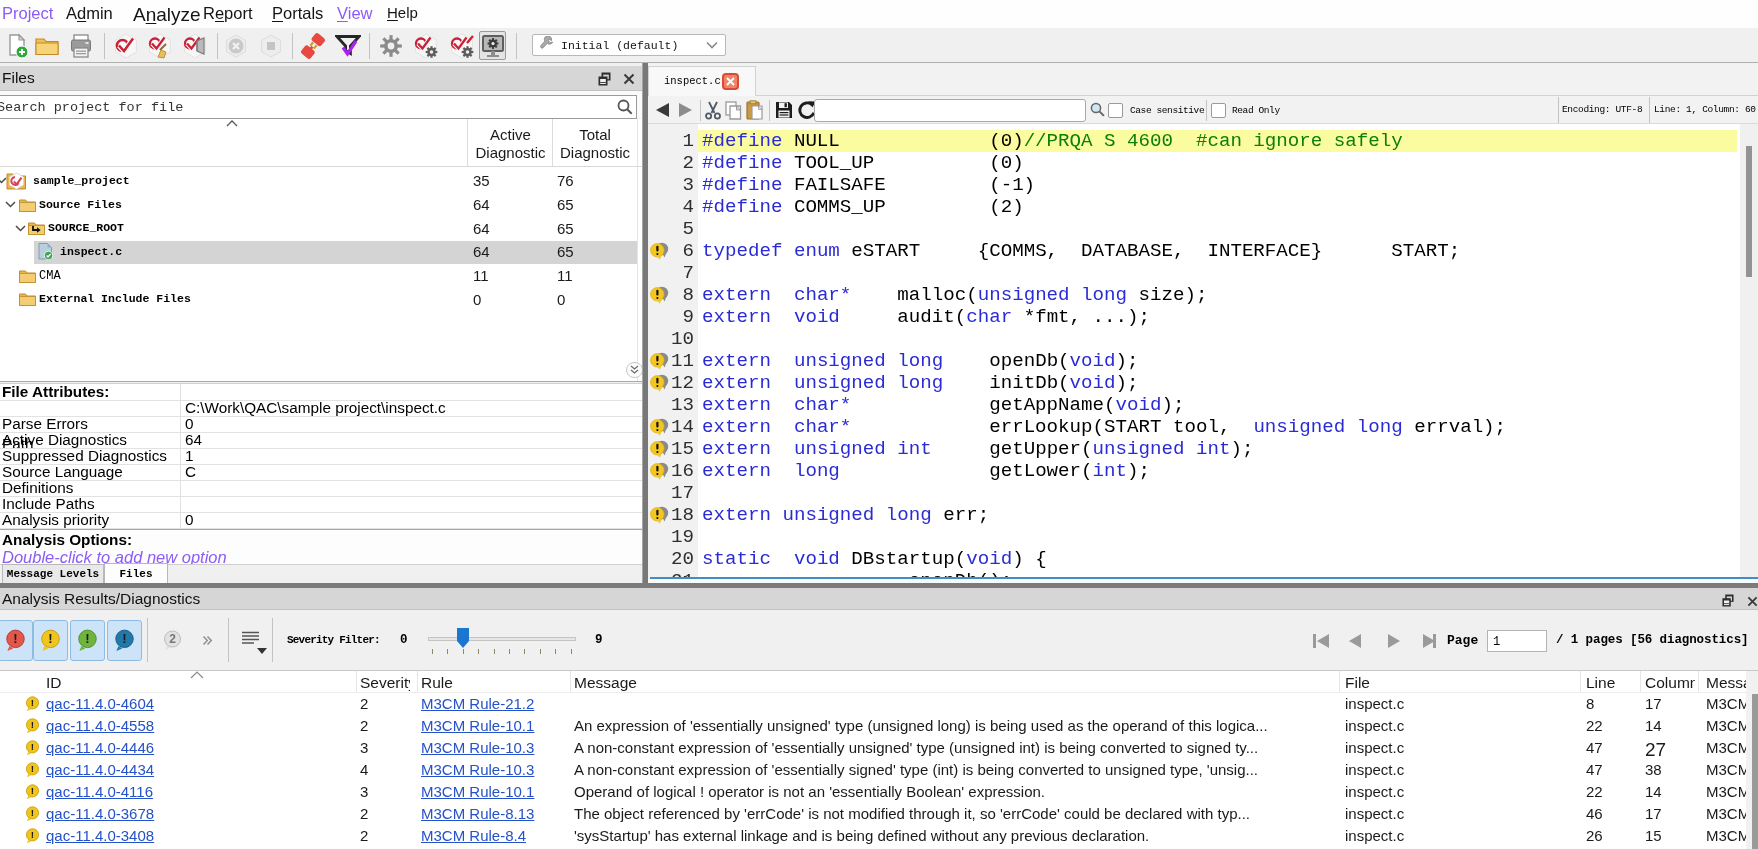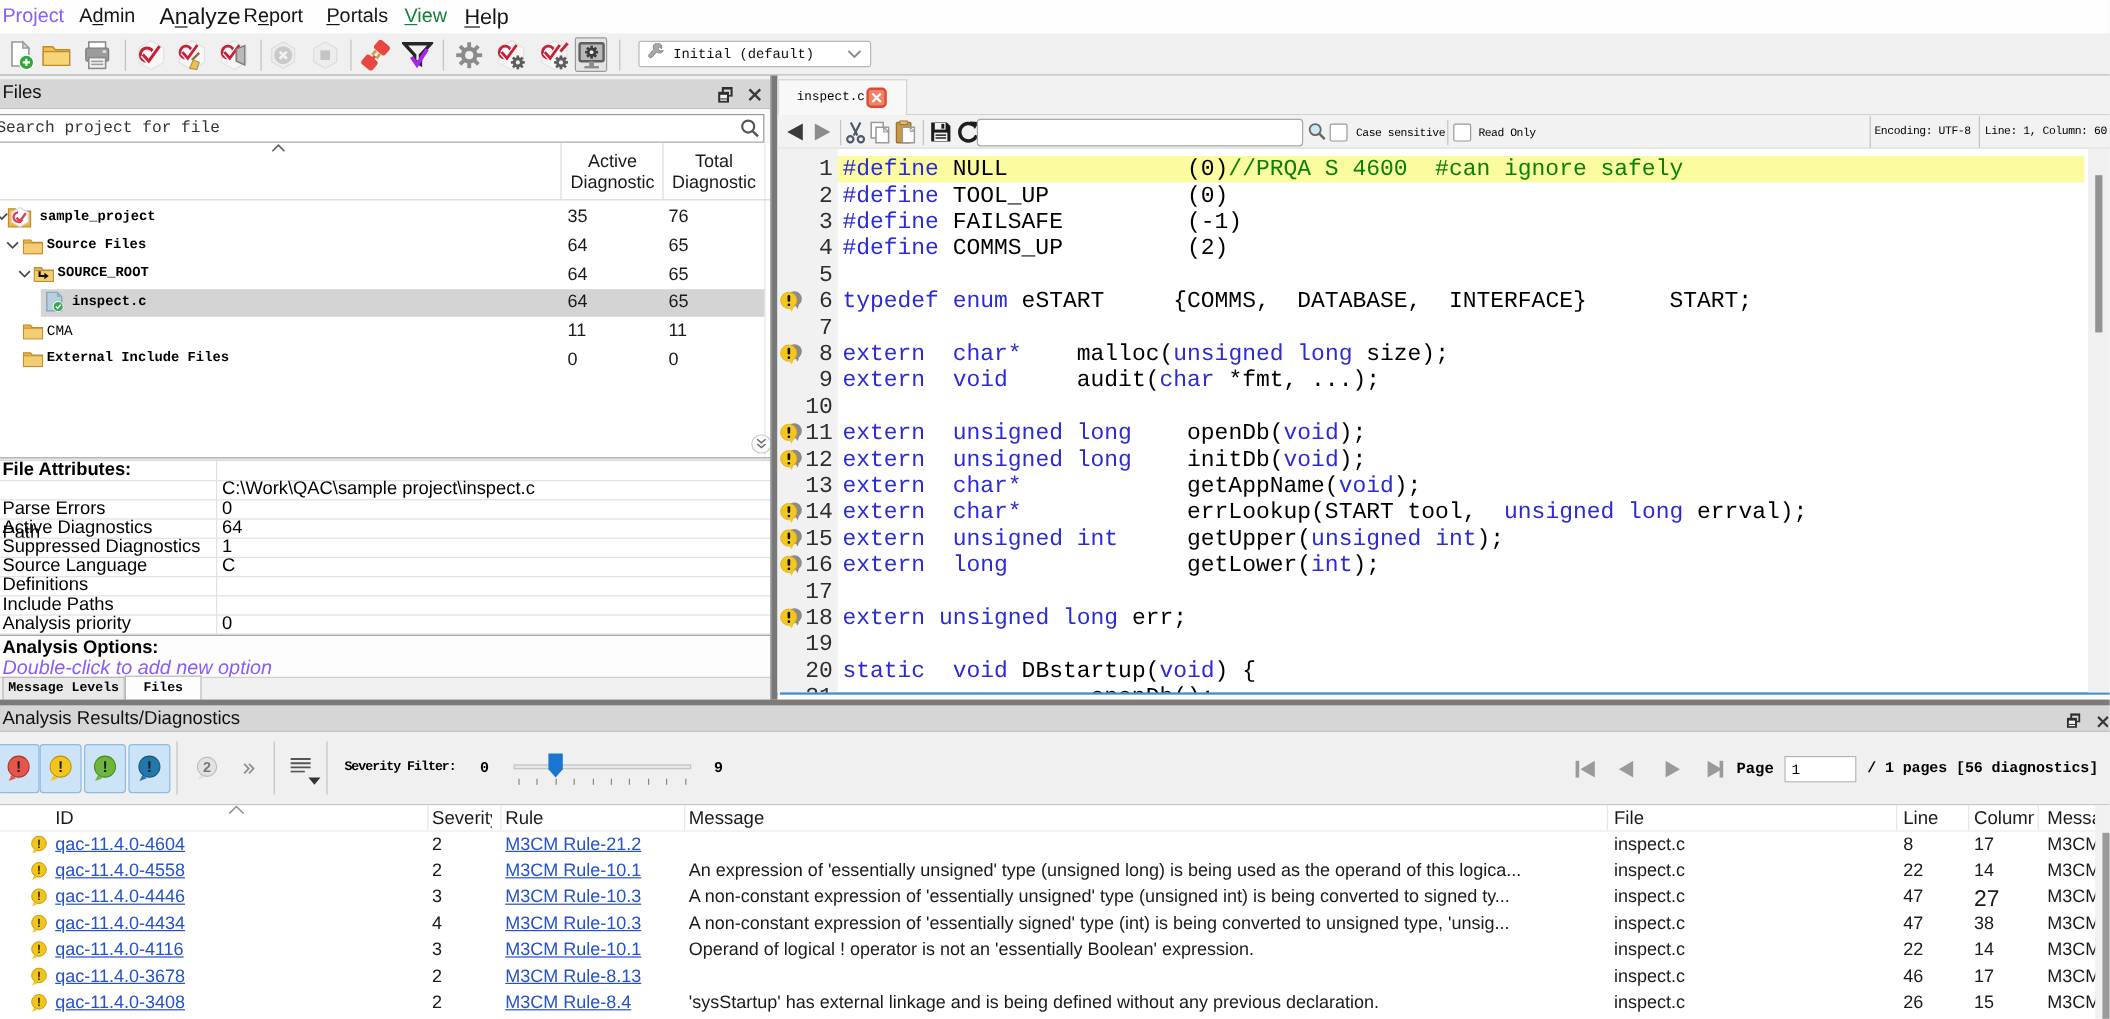--- a/index.html
+++ b/index.html
@@ -10,22 +10,22 @@
 </style></head>
 <body>
 <div class="abs" style="left:0;top:0;width:1758px;height:849px;background:#f0f0f0;">
 
 <div class="abs" style="left:0;top:0;width:1758px;height:28px;background:#fefefe;"></div>
 <div class="abs" style="left:2px;top:4px;font-size:16.5px;color:#8b5cf6;">Pro<u class="mn">j</u>ect</div>
 <div class="abs" style="left:66px;top:4px;font-size:16.5px;color:#141414;">A<u class="mn">d</u>min</div>
 <div class="abs" style="left:133px;top:4px;font-size:19px;color:#141414;">A<u class="mn">n</u>alyze</div>
 <div class="abs" style="left:203px;top:4px;font-size:16.5px;color:#141414;">R<u class="mn">e</u>port</div>
 <div class="abs" style="left:272px;top:4px;font-size:16.5px;color:#141414;"><u class="mn">P</u>ortals</div>
-<div class="abs" style="left:337px;top:4px;font-size:16.5px;color:#15803d;"><u class="mn">V</u>iew</div>
-<div class="abs" style="left:387px;top:4px;font-size:18px;color:#141414;"><u class="mn">H</u>elp</div>
+<div class="abs" style="left:337px;top:4px;font-size:16.5px;color:#8b5cf6;"><u class="mn">V</u>iew</div>
+<div class="abs" style="left:387px;top:4px;font-size:15px;color:#141414;"><u class="mn">H</u>elp</div>
 <div class="abs" style="left:0;top:28px;width:1758px;height:35px;background:#f0f0f0;border-bottom:1px solid #b0b0b0;"></div>
 <div class="abs" style="left:104px;top:33px;width:1px;height:26px;background:#c3c3c3;"></div>
 <div class="abs" style="left:217px;top:33px;width:1px;height:26px;background:#c3c3c3;"></div>
 <div class="abs" style="left:292px;top:33px;width:1px;height:26px;background:#c3c3c3;"></div>
 <div class="abs" style="left:369px;top:33px;width:1px;height:26px;background:#c3c3c3;"></div>
 <div class="abs" style="left:516px;top:33px;width:1px;height:26px;background:#c3c3c3;"></div>
 <svg class="abs" style="left:4px;top:33px;" width="26" height="26" viewBox="0 0 26 26">
       <path d="M6,2 h9 l5,5 v15 h-14 z" fill="#fff" stroke="#9a9a9a" stroke-width="1.4"></path>
       <path d="M15,2 l5,5 h-5 z" fill="#dcdcdc" stroke="#9a9a9a" stroke-width="1.2"></path>
       <circle cx="18" cy="19" r="6" fill="#2fa838" stroke="#fff" stroke-width="1"></circle>
@@ -649,20 +649,21 @@
 <div class="abs" style="left:1645px;top:783px;font-size:15px;color:#1a1a1a;">14</div>
 <div class="abs" style="left:1706px;top:783px;width:40px;height:18px;overflow:hidden;font-size:15px;color:#1a1a1a;">M3CM</div>
 <svg class="abs" style="left:24px;top:806px;" width="17" height="16" viewBox="0 0 21 21">
       <circle cx="10.5" cy="9" r="8" fill="#f2c51d" stroke="#bf9709" stroke-width="1"></circle>
       <path d="M5,15.5 l-2,4.5 5.5,-2.2 z" fill="#f2c51d"></path>
       <text x="10.5" y="13.5" font-family="Liberation Sans" font-size="13" font-weight="bold" fill="#1d1d1d" text-anchor="middle">!</text>
     </svg>
 <div class="abs" style="left:46px;top:805px;font-size:15px;color:#2551c9;text-decoration:underline;">qac-11.4.0-3678</div>
 <div class="abs" style="left:360px;top:805px;font-size:15px;color:#1a1a1a;">2</div>
 <div class="abs" style="left:421px;top:805px;font-size:15px;color:#2551c9;text-decoration:underline;">M3CM Rule-8.13</div>
+<div class="abs" style="left:574px;top:805px;width:760px;height:18px;overflow:hidden;font-size:15px;color:#1a1a1a;white-space:nowrap;">The object referenced by 'errCode' is not modified through it, so 'errCode' could be declared with typ...</div>
 <div class="abs" style="left:1345px;top:805px;font-size:15px;color:#1a1a1a;">inspect.c</div>
 <div class="abs" style="left:1586px;top:805px;font-size:15px;color:#1a1a1a;">46</div>
 <div class="abs" style="left:1645px;top:805px;font-size:15px;color:#1a1a1a;">17</div>
 <div class="abs" style="left:1706px;top:805px;width:40px;height:18px;overflow:hidden;font-size:15px;color:#1a1a1a;">M3CM</div>
 <svg class="abs" style="left:24px;top:828px;" width="17" height="16" viewBox="0 0 21 21">
       <circle cx="10.5" cy="9" r="8" fill="#f2c51d" stroke="#bf9709" stroke-width="1"></circle>
       <path d="M5,15.5 l-2,4.5 5.5,-2.2 z" fill="#f2c51d"></path>
       <text x="10.5" y="13.5" font-family="Liberation Sans" font-size="13" font-weight="bold" fill="#1d1d1d" text-anchor="middle">!</text>
     </svg>
 <div class="abs" style="left:46px;top:827px;font-size:15px;color:#2551c9;text-decoration:underline;">qac-11.4.0-3408</div>

